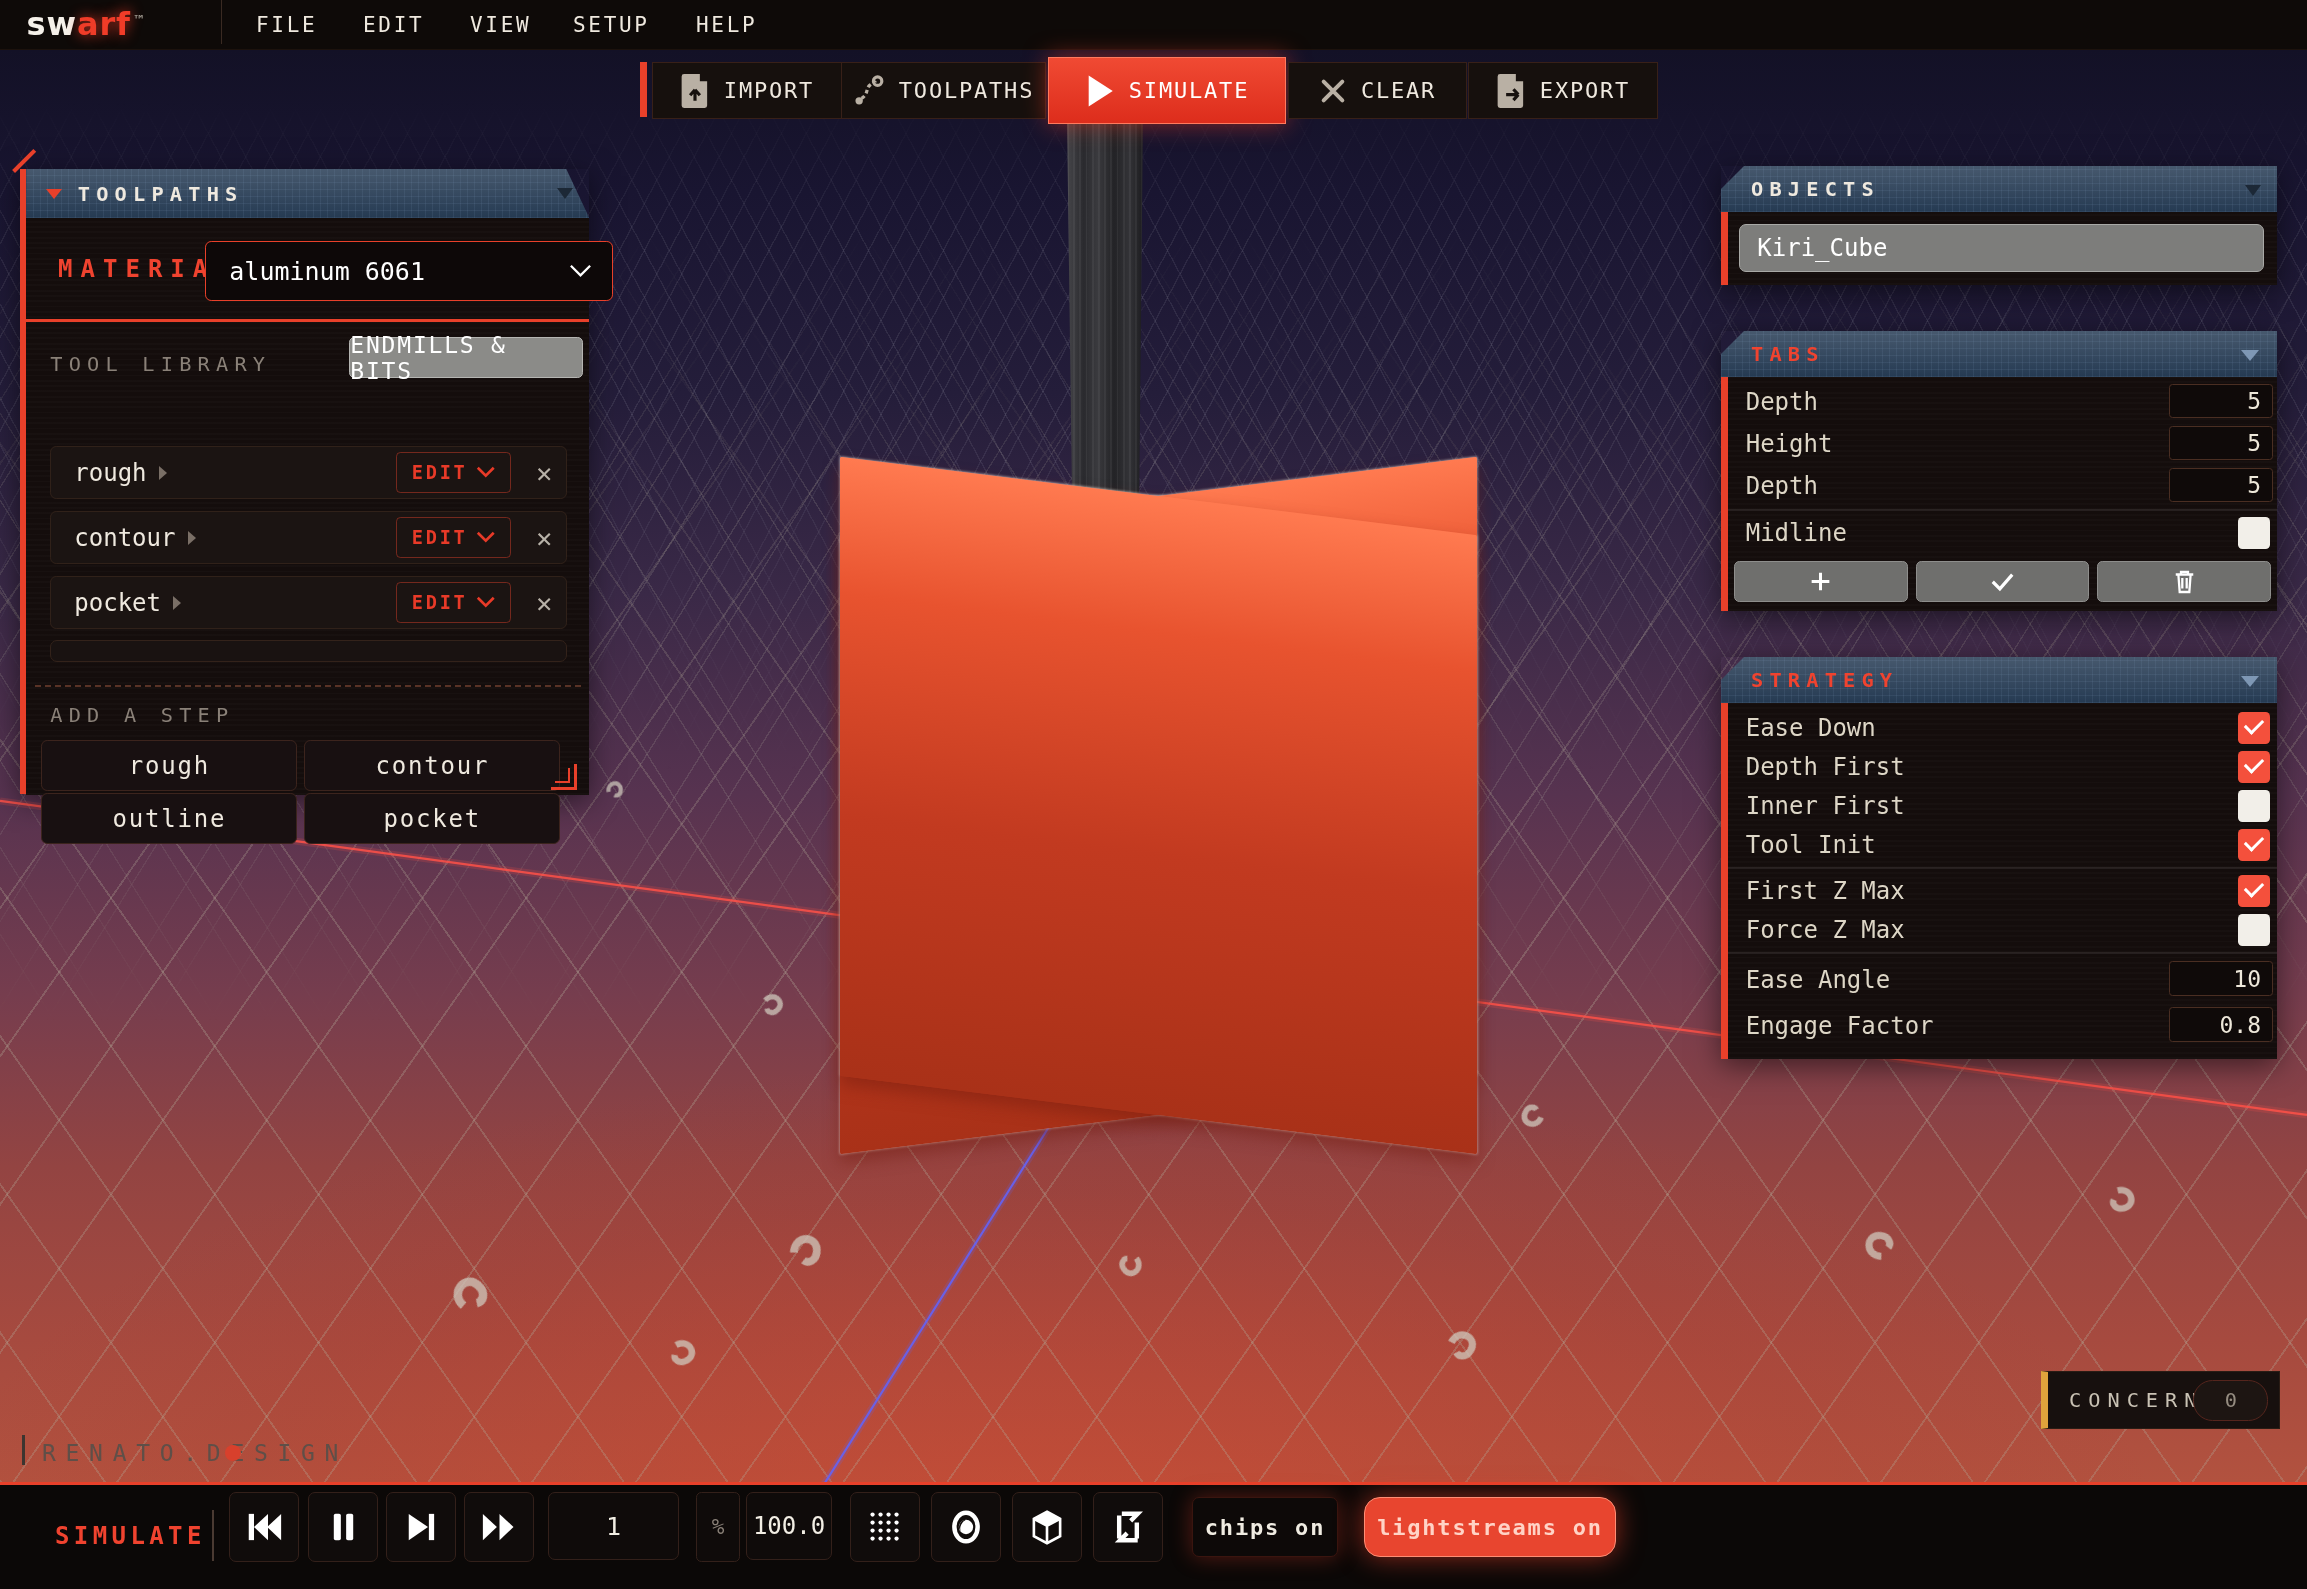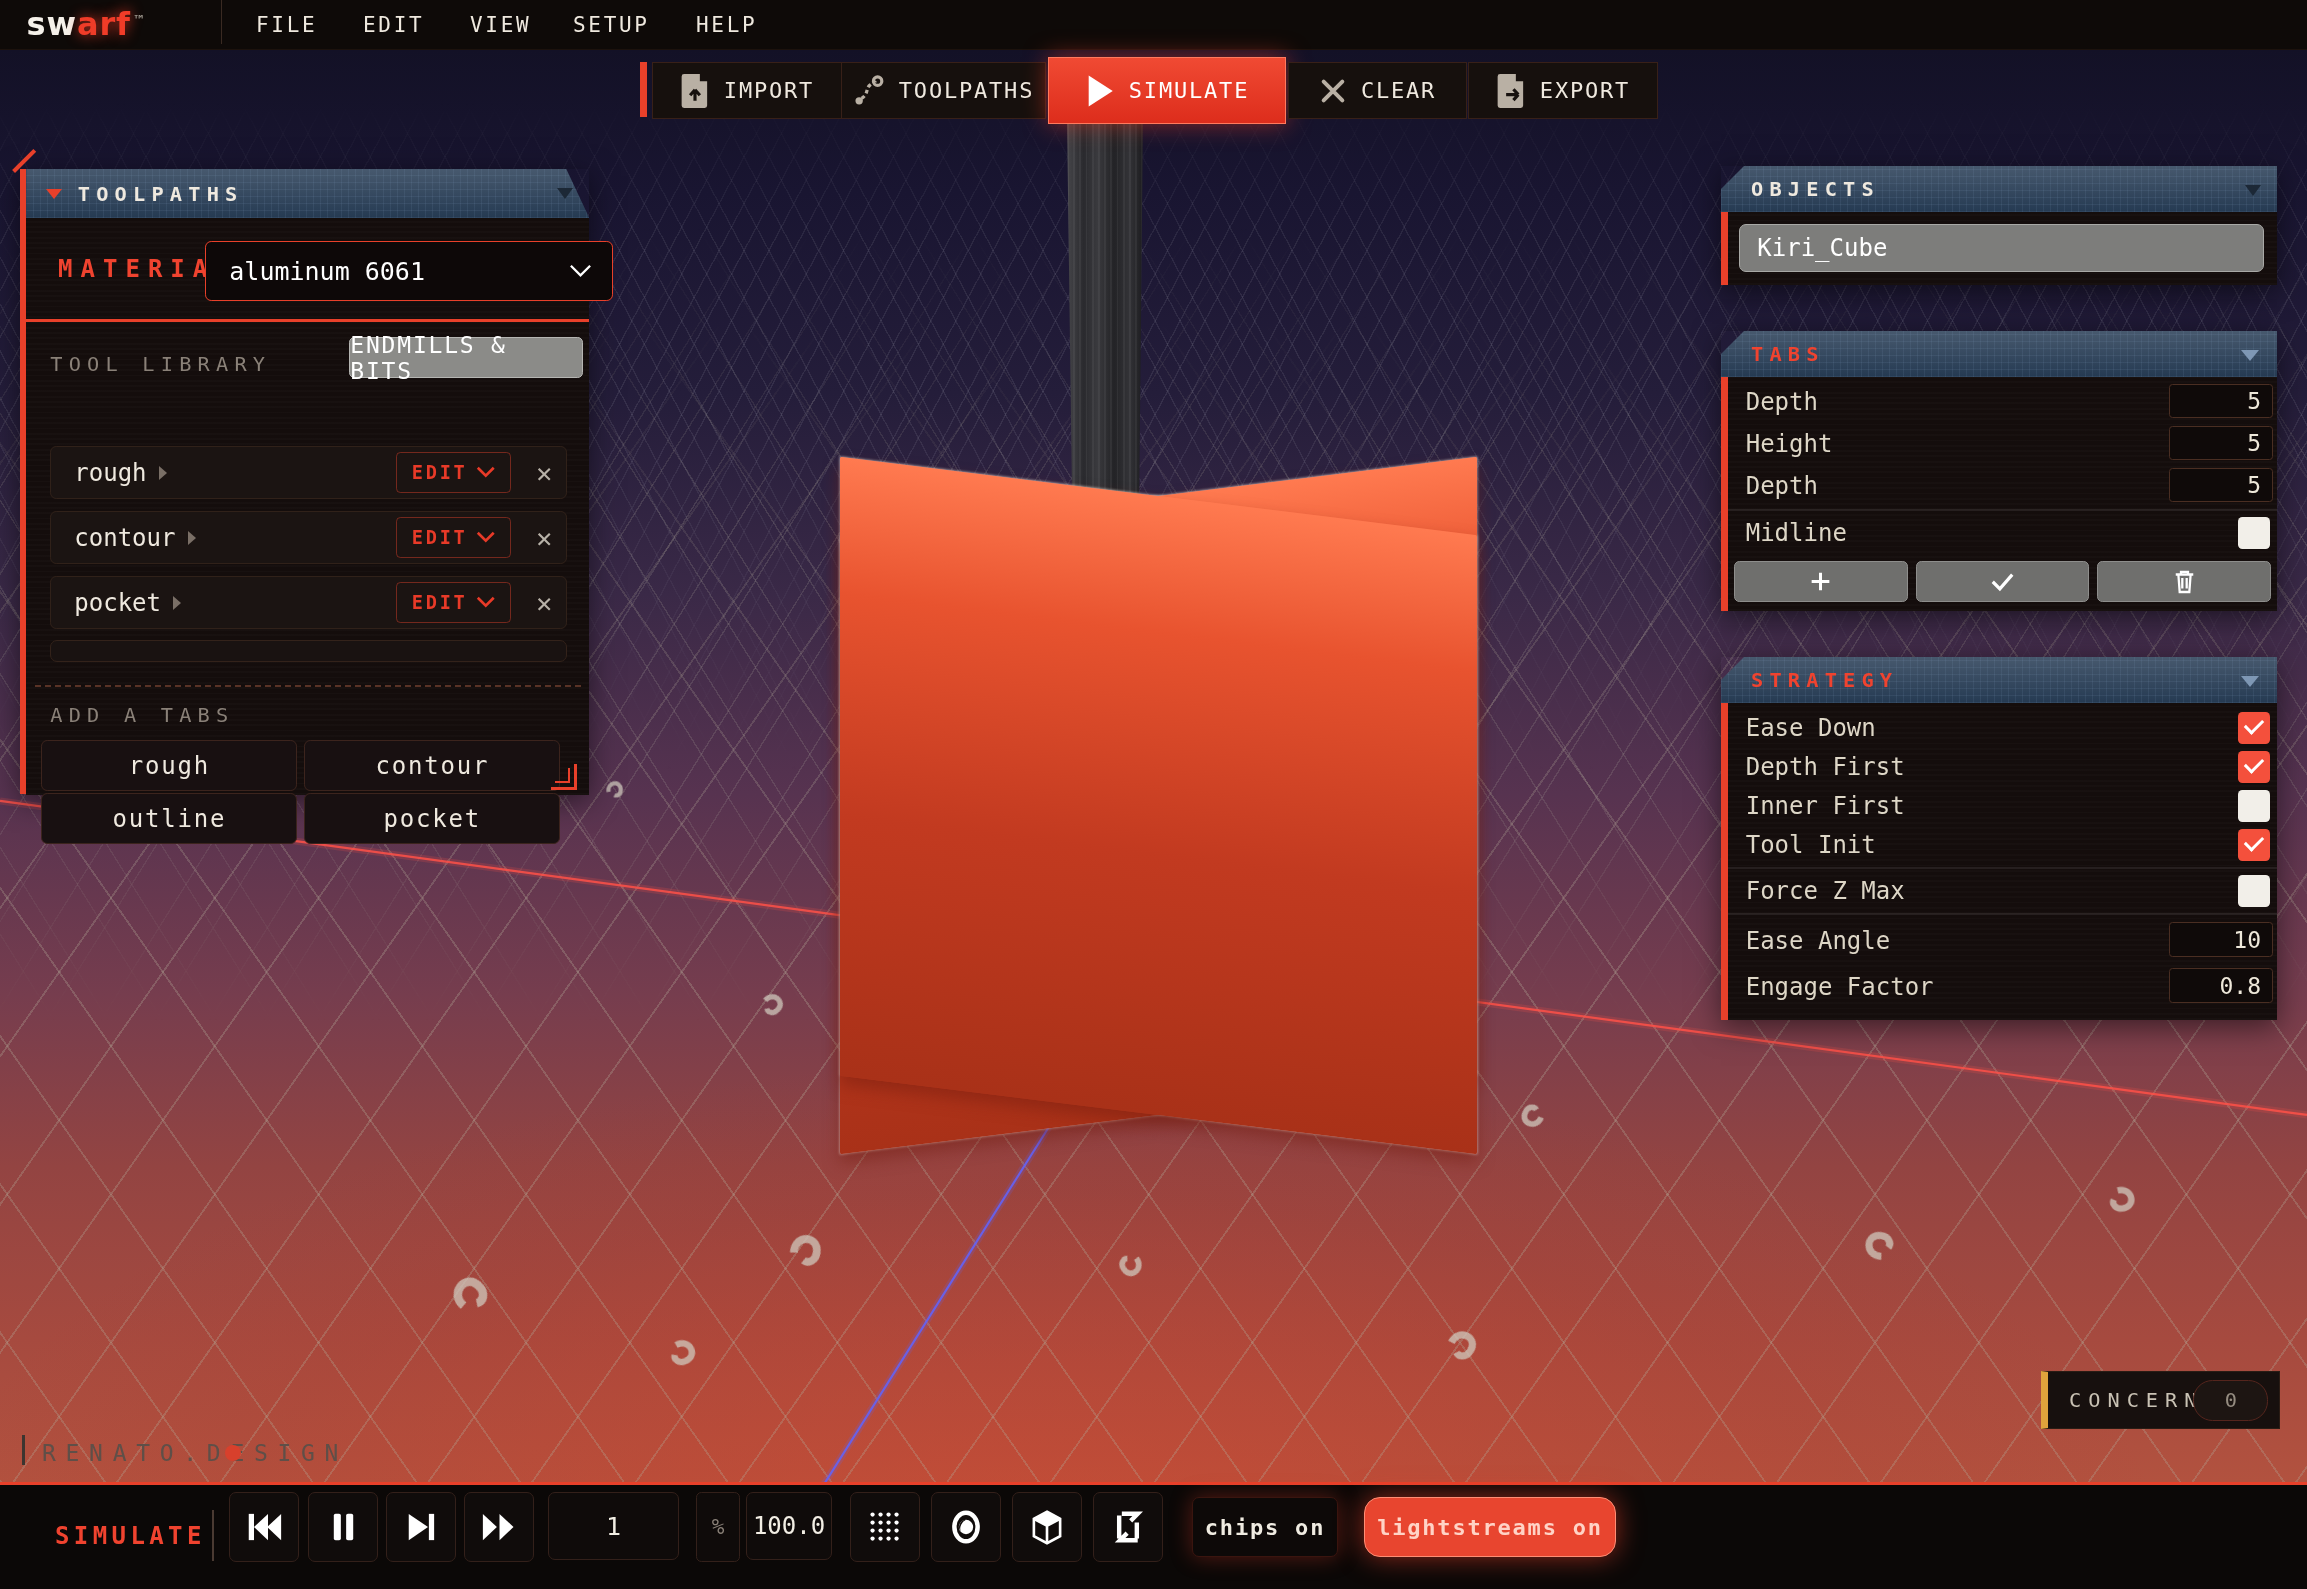--- a/index.html
+++ b/index.html
@@ -326,21 +326,21 @@
           <span>EDIT</span>
           <svg width="19.5" height="12.4" viewBox="0 0 22 14" fill="none" stroke="#e83a28" stroke-width="3">
             <path d="M2 2 L11 11 L20 2"></path>
           </svg>
         </span>
       <span class="tool-x">✕</span>
     </div>
 
     <div class="abs" id="tool-empty"></div>
     <div class="abs" id="lp-dashed"></div>
-    <span class="abs" id="add-step-label">ADD A TABS</span>
+    <span class="abs" id="add-step-label">ADD A STEP</span>
     <div class="abs step-btn" id="step-rough">rough</div>
     <div class="abs step-btn" id="step-contour">contour</div>
     <div class="abs step-btn" id="step-outline">outline</div>
     <div class="abs step-btn" id="step-pocket">pocket</div>
     <div class="abs" id="lp-resize"></div>
     <div class="abs" id="lp-resize2"></div>
   </div>
 </div>
 
 <div class="abs panel rpanel" id="objects-panel">
@@ -412,20 +412,24 @@
     </div>
     <div class="cbrow">
       <span>Inner First</span>
       <span class="cb"></span>
     </div>
     <div class="cbrow">
       <span>Tool Init</span>
       <span class="cb checked"></span>
     </div>
     <div class="row-div"></div>
+    <div class="cbrow">
+      <span>First Z Max</span>
+      <span class="cb checked"></span>
+    </div>
     <div class="cbrow">
       <span>Force Z Max</span>
       <span class="cb"></span>
     </div>
     <div class="row-div"></div>
     <div class="num-row">
       <span>Ease Angle</span>
       <input class="num-input" value="10" style="">
     </div>
     <div class="num-row">

